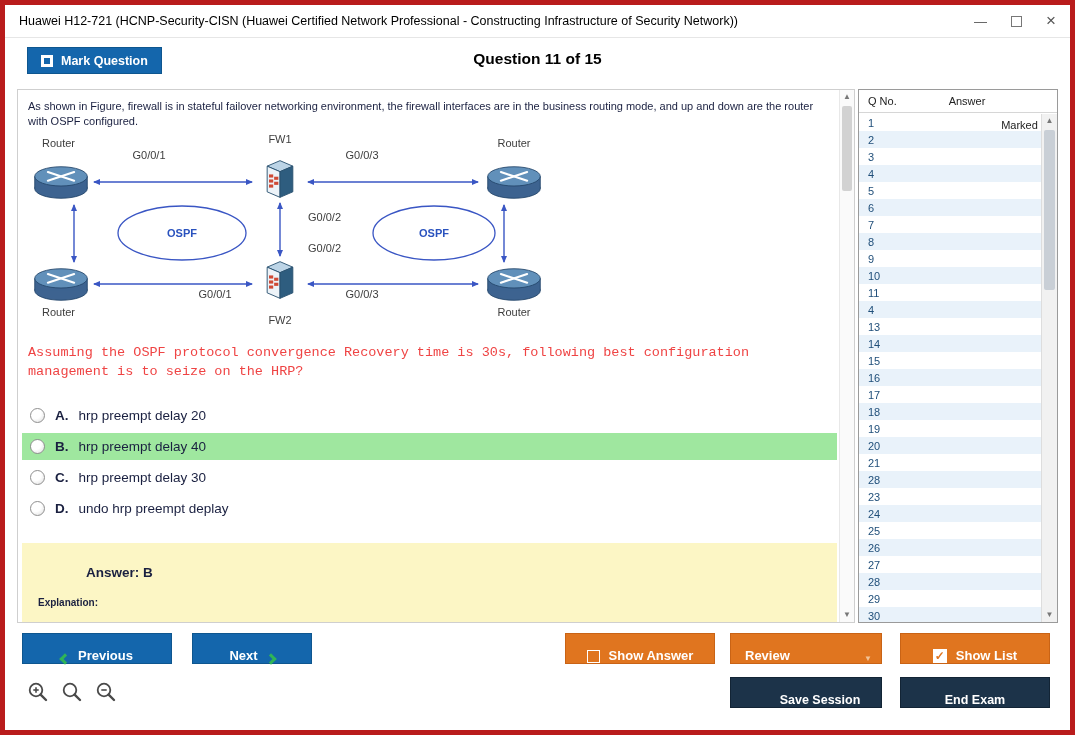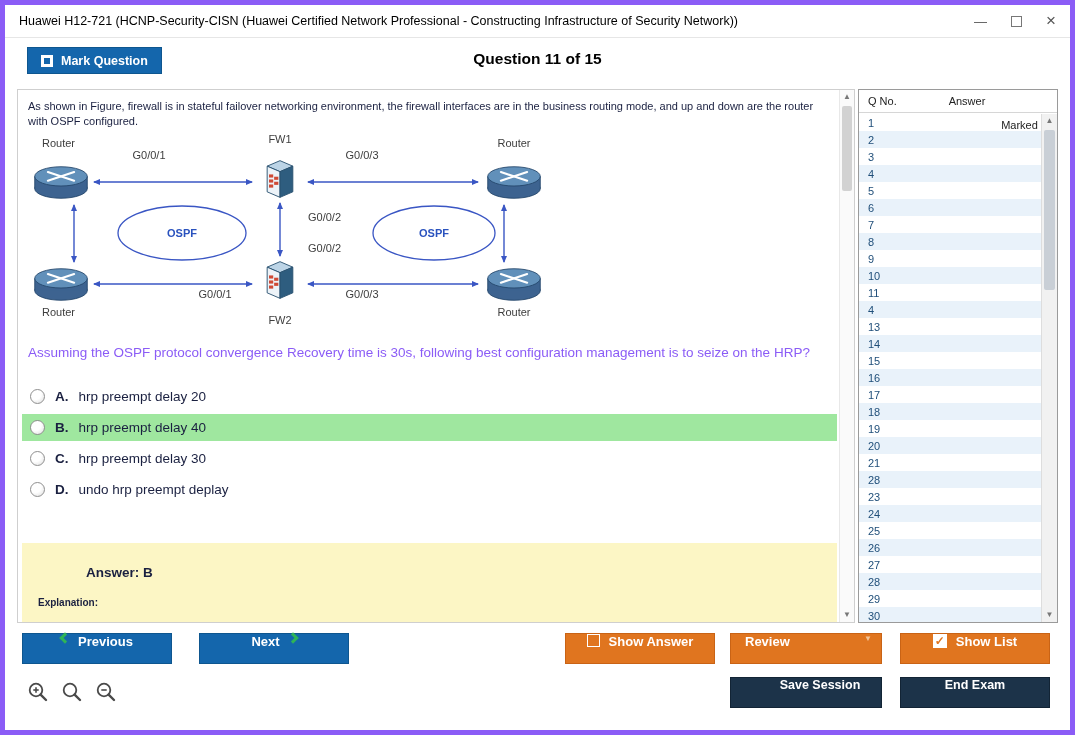--- a/index.html
+++ b/index.html
@@ -1,19 +1,19 @@
 <!DOCTYPE html>
 <html><head>
 <meta charset="utf-8">
 <style>
   * { box-sizing: border-box; margin: 0; padding: 0; }
   body { background: #fff; font-family: "Liberation Sans", sans-serif; }
   .window {
     position: relative; width: 1075px; height: 735px;
-    border: 5px solid #8b5cf6; background: #fff; overflow: hidden;
+    border: 5px solid #b91c1c; background: #fff; overflow: hidden;
   }
 
   
   .titlebar {
     position: absolute; top: 0; left: 0; right: 0; height: 33px;
     display: flex; align-items: center; padding: 0 14px;
     border-bottom: 1px solid #e6e6e6; background: #fff;
   }
   .titlebar .title { font-size: 12.5px; color: #000; white-space: nowrap; }
   .win-controls { margin-left: auto; display: flex; align-items: center; gap: 24px; }
@@ -40,21 +40,21 @@
   
   .content-panel {
     position: absolute; left: 12px; top: 84px; width: 838px; height: 534px;
     border: 1px solid #cfcfcf; background: #fff;
     display: flex; flex-direction: column; overflow: hidden;
   }
   .q-intro { margin: 9px 22px 0 10px; font-size: 11px; color: #1a2040; line-height: 1.38; }
   .diagram-svg { margin: 3px 0 0 4px; flex: none; }
   .diagram-svg text { font-size: 11px; fill: #3d3d3d; font-family: "Liberation Sans", sans-serif; }
   .diagram-svg text.ospf-label { fill: #2a52be; font-weight: bold; }
-  .q-body { margin: 12px 22px 0 10px; font-size: 13.5px; color: #8b5cf6; line-height: 1.38; }
+  .q-body { margin: 12px 22px 0 10px; font-size: 13.5px; color: #ef4444; line-height: 1.38; font-family: Liberation Mono, monospace; }
   .options { margin-top: 20px; }
   .option-row {
     display: flex; align-items: center; gap: 10px; height: 27px;
     margin: 0 17px 4px 4px; padding-left: 8px;
     font-size: 13.5px; color: #1a2040; cursor: pointer;
   }
   .option-row.selected { background: #9fe79f; }
   .radio {
     width: 15px; height: 15px; border-radius: 50%; flex: none;
     border: 1px solid #8f8f8f;
@@ -98,28 +98,28 @@
   .qrow { display: flex; height: 17px; align-items: center; font-size: 11px; color: #1f4e79; cursor: pointer; }
   .qrow.alt { background: #e9f2fa; }
   .qrow .c1 { padding-left: 9px; width: 78px; }
   .qrow .c2 { width: 60px; text-align: center; }
   .qrow .c3 { width: 40px; text-align: center; }
   .qlist-scroll { top: 24px; width: 16px; background: #f1f1f1; border-left: 1px solid #ddd; }
   .qlist-scroll .thumb { top: 16px; height: 160px; background: #c9cfd6; }
 
   
   .fbtn {
-    position: absolute; height: 31px; display: flex; align-items: flex-start; justify-content: center;
+    position: absolute; height: 31px; display: flex; align-items: flex-end; justify-content: center;
     gap: 9px; color: #fff; font-weight: bold; font-size: 13px; cursor: pointer; user-select: none;
   }
   .blue { background: #1466ac; border: 1px solid #0e568f; }
   .orange { background: #e0751f; border: 1px solid #c96315; }
   .navy { background: #1c3349; border: 1px solid #122435; font-size: 12.5px; }
   .btn-previous { left: 17px;  top: 628px; width: 150px; }
-  .btn-next     { left: 187px; top: 628px; width: 150px; margin-left: 7px; }
+  .btn-next     { left: 187px; top: 628px; width: 120px; }
   .btn-show-answer { left: 560px; top: 628px; width: 150px; }
   .btn-review   { left: 725px; top: 628px; width: 152px; justify-content: flex-start; padding-left: 14px; }
   .btn-show-list{ left: 895px; top: 628px; width: 150px; }
   .btn-save-session { left: 725px; top: 672px; width: 152px; padding-left: 28px; }
   .btn-end-exam { left: 895px; top: 672px; width: 150px; }
   .chev { width: 8px; height: 8px; flex: none; }
   .chev-left  { border-left: 3px solid #2fb457; border-bottom: 3px solid #2fb457; transform: rotate(45deg); }
   .chev-right { border-right: 3px solid #2fb457; border-top: 3px solid #2fb457; transform: rotate(45deg); }
   .cbx { width: 13px; height: 13px; border: 1.5px solid #fff; flex: none; }
   .cbx.checked { background: #fff; border: none; width: 14px; height: 14px; color: #e0751f; font-size: 12px; line-height: 14px; text-align: center; font-weight: bold; }

